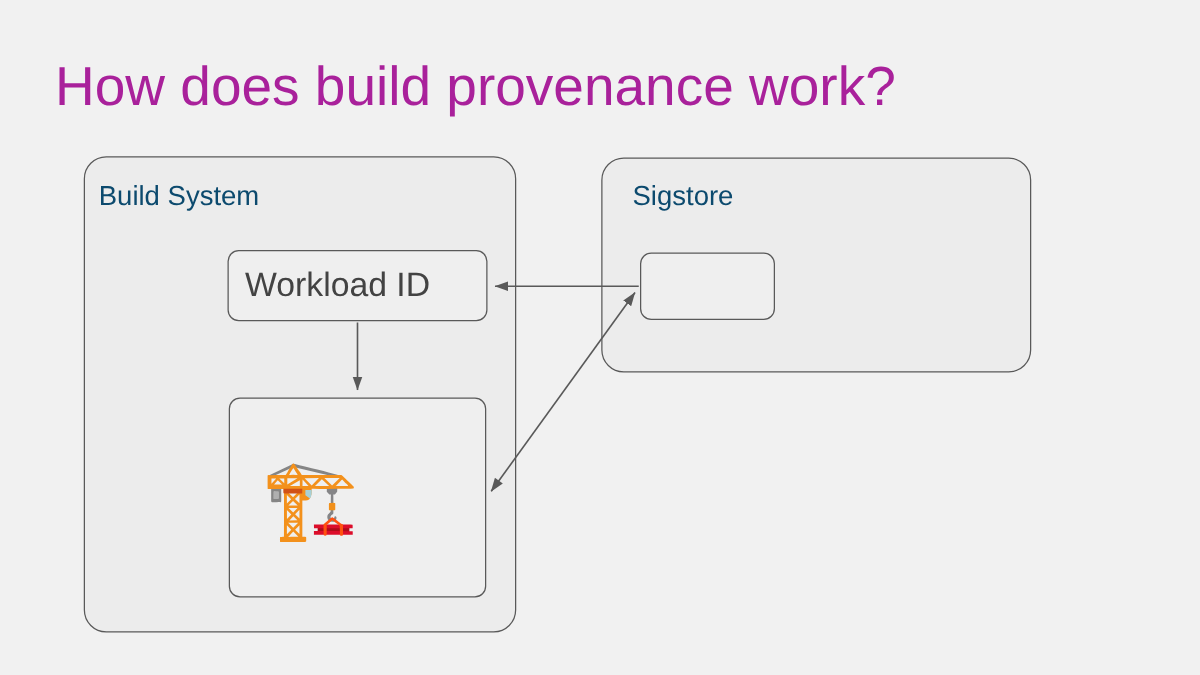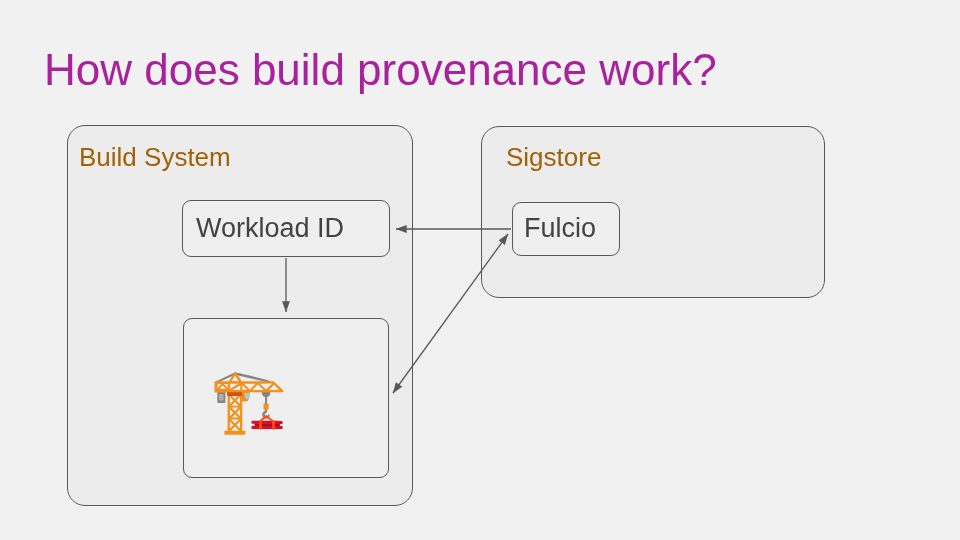--- a/index.html
+++ b/index.html
@@ -31,23 +31,23 @@
   }
   .group-box {
     position: absolute;
     background: #ececec;
     border: 1.3px solid #595959;
     border-radius: 18px;
     box-sizing: border-box;
   }
   .group-label {
     position: absolute;
-    font-size: 26px;
+    font-size: 22px;
     line-height: 30px;
-    color: #a16207;
+    color: #0c4a6e;
     white-space: nowrap;
   }
   .node-box {
     position: absolute;
     background: #efefef;
     border: 1.3px solid #595959;
     border-radius: 9px;
     box-sizing: border-box;
   }
   .node-label {
@@ -114,15 +114,14 @@
     <line x1="393" y1="393" x2="508" y2="234" stroke="#595959" stroke-width="1.3" marker-end="url(#arrowhead)" marker-start="url(#arrowhead-start)"></line>
   </svg>
 
   <div id="workload-id-node" class="node-box"></div>
   <div id="workload-id-label" class="node-label">Workload ID</div>
 
   <div id="your-build-node" class="node-box"></div>
   <div id="your-build-crane" class="emoji-crane">🏗️</div>
 
   <div id="fulcio-node" class="node-box"></div>
-  <div id="fulcio-label" class="node-label">Fulcio</div>
 
 </div>
 
 </body></html>

